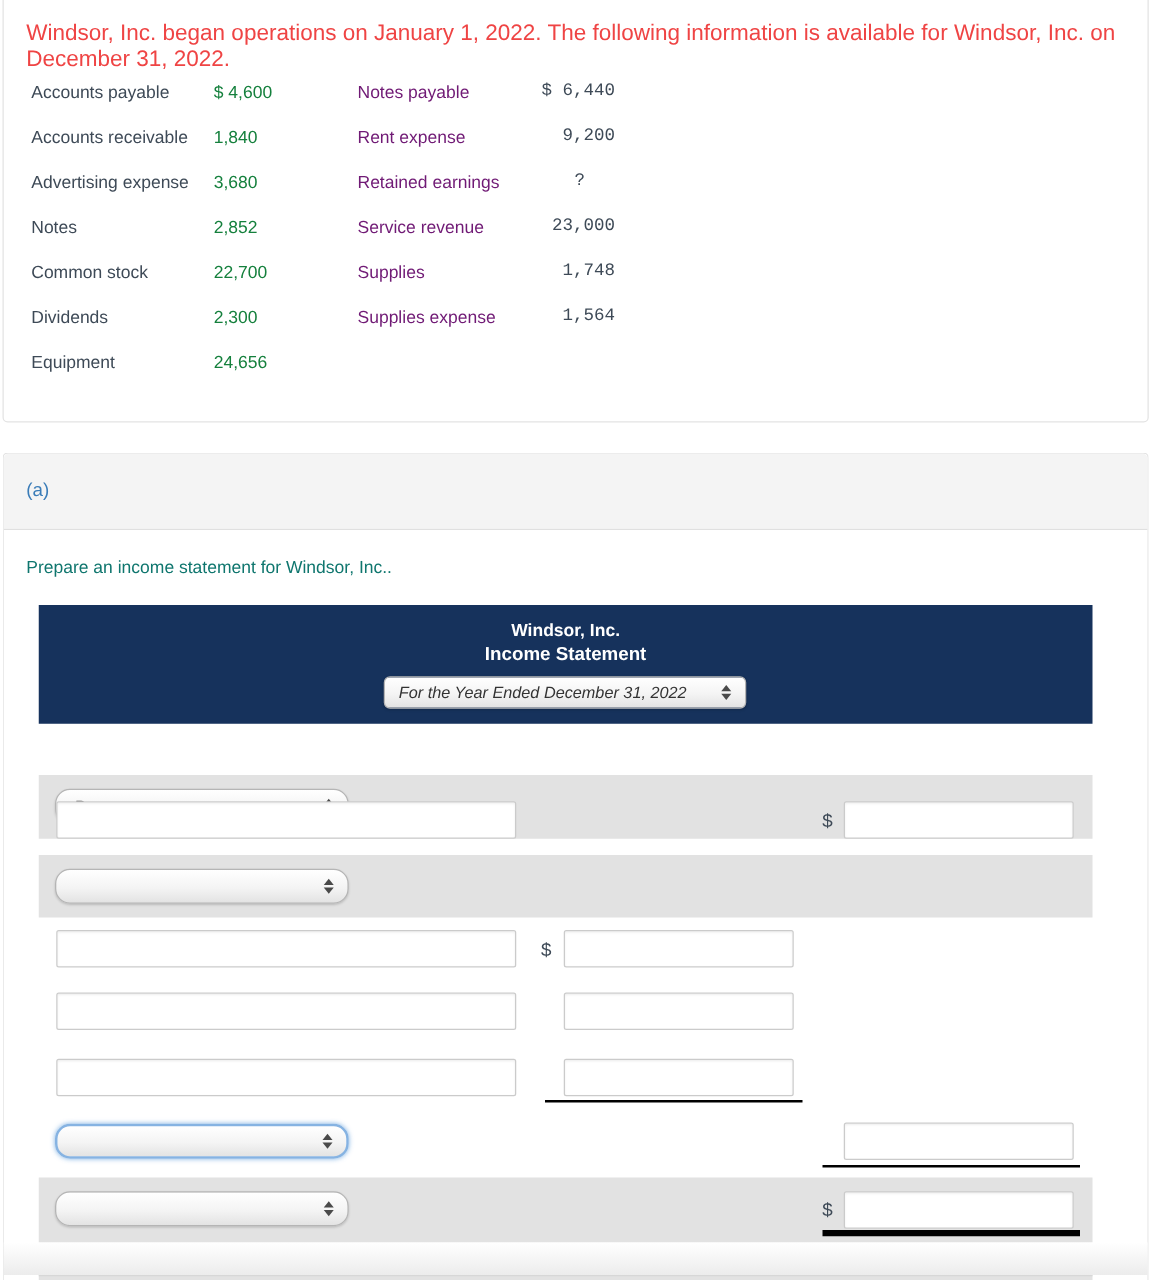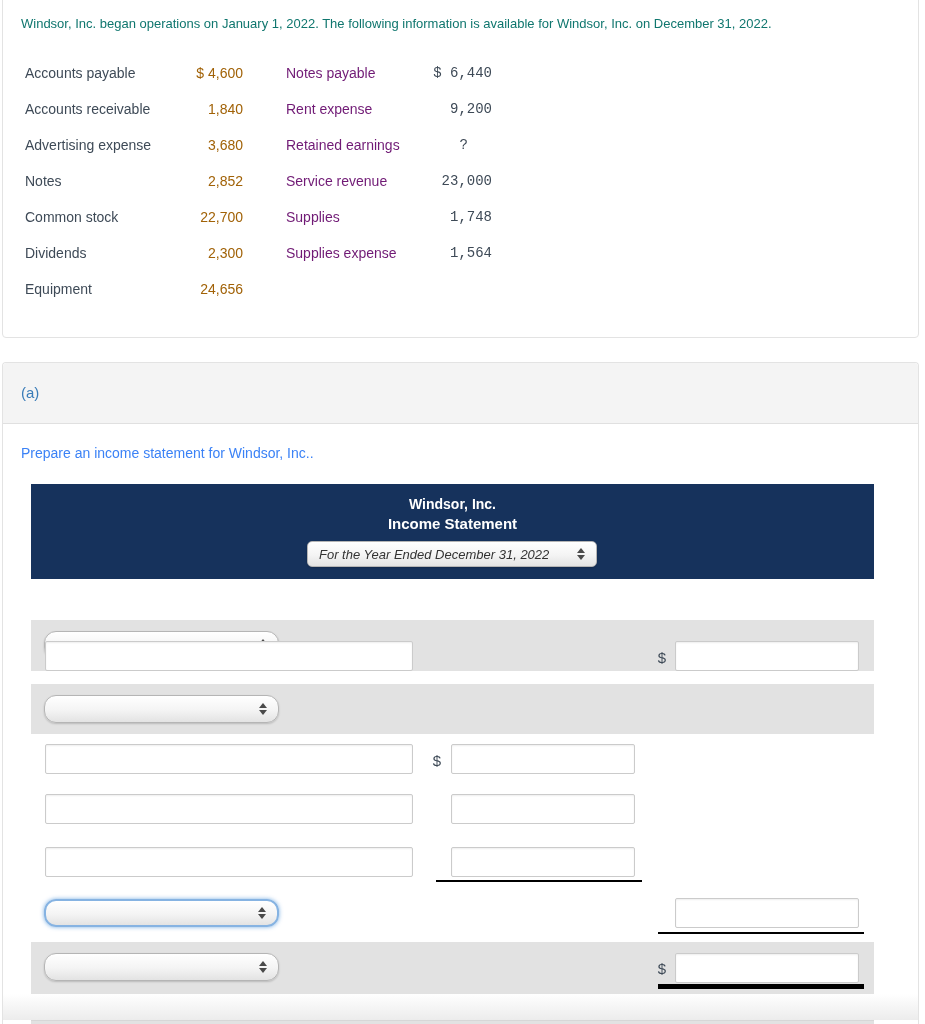--- a/index.html
+++ b/index.html
@@ -5,36 +5,36 @@
   * { margin:0; padding:0; box-sizing:border-box; }
   html,body { background:#fff; }
   .page {
     position:relative; width:925px; height:1024px; overflow:hidden;
     background:#fff; font-family:"Liberation Sans", sans-serif; color:#3e4a57;
   }
   .card {
     position:absolute; background:#fff; border:1px solid #e3e3e3; border-radius:4px;
   }
   .card-top { left:2px; top:-10px; width:917px; height:348px; }
-  .intro { position:absolute; left:18px; top:25px; font-size:13px; color:#0f766e; }
+  .intro { position:absolute; left:18px; top:25px; font-size:18px; color:#ef4444; }
 
   .acct-row { position:absolute; left:0; width:100%; height:20px; font-size:14px; }
   .acct-label  { position:absolute; left:22px;  color:#3e4a57; }
-  .acct-val    { position:absolute; left:120px; width:120px; text-align:right; color:#a16207;padding-left:48px; }
+  .acct-val    { position:absolute; left:120px; width:120px; color:#15803d;padding-left:48px; }
   .acct-label2 { position:absolute; left:283px; color:#701a75; }
   .acct-val2   { position:absolute; left:400px; width:89px;  text-align:right; color:#3e4a57;font-family:Liberation Mono, monospace; }
   .acct-val2.q { padding-right:24px; }
 
   .card-main { left:2px; top:362px; width:917px; height:702px; border-radius:4px 4px 0 0; border-bottom:none; }
   .section-header {
     position:relative; height:61px; background:#f4f4f4;
     border-bottom:1px solid #e0e0e0; border-radius:4px 4px 0 0;
   }
   .section-label { position:absolute; left:18px; top:21px; font-size:15px; color:#3a7cb8; }
-  .instruction { position:absolute; left:18px; top:82px; font-size:14px; color:#3b82f6; }
+  .instruction { position:absolute; left:18px; top:82px; font-size:14px; color:#0f766e; }
 
   .form-table { position:absolute; left:28px; top:121px; width:843px; height:510px; }
   .thead {
     position:absolute; left:0; top:0; width:100%; height:95px;
     background:#16325c; color:#fff; text-align:center;
   }
   .thead .company { padding-top:12px; font-size:14px; font-weight:600; }
   .thead .title   { margin-top:3px; font-size:15px; font-weight:700; }
 
   .row { position:absolute; left:0; width:100%; }

